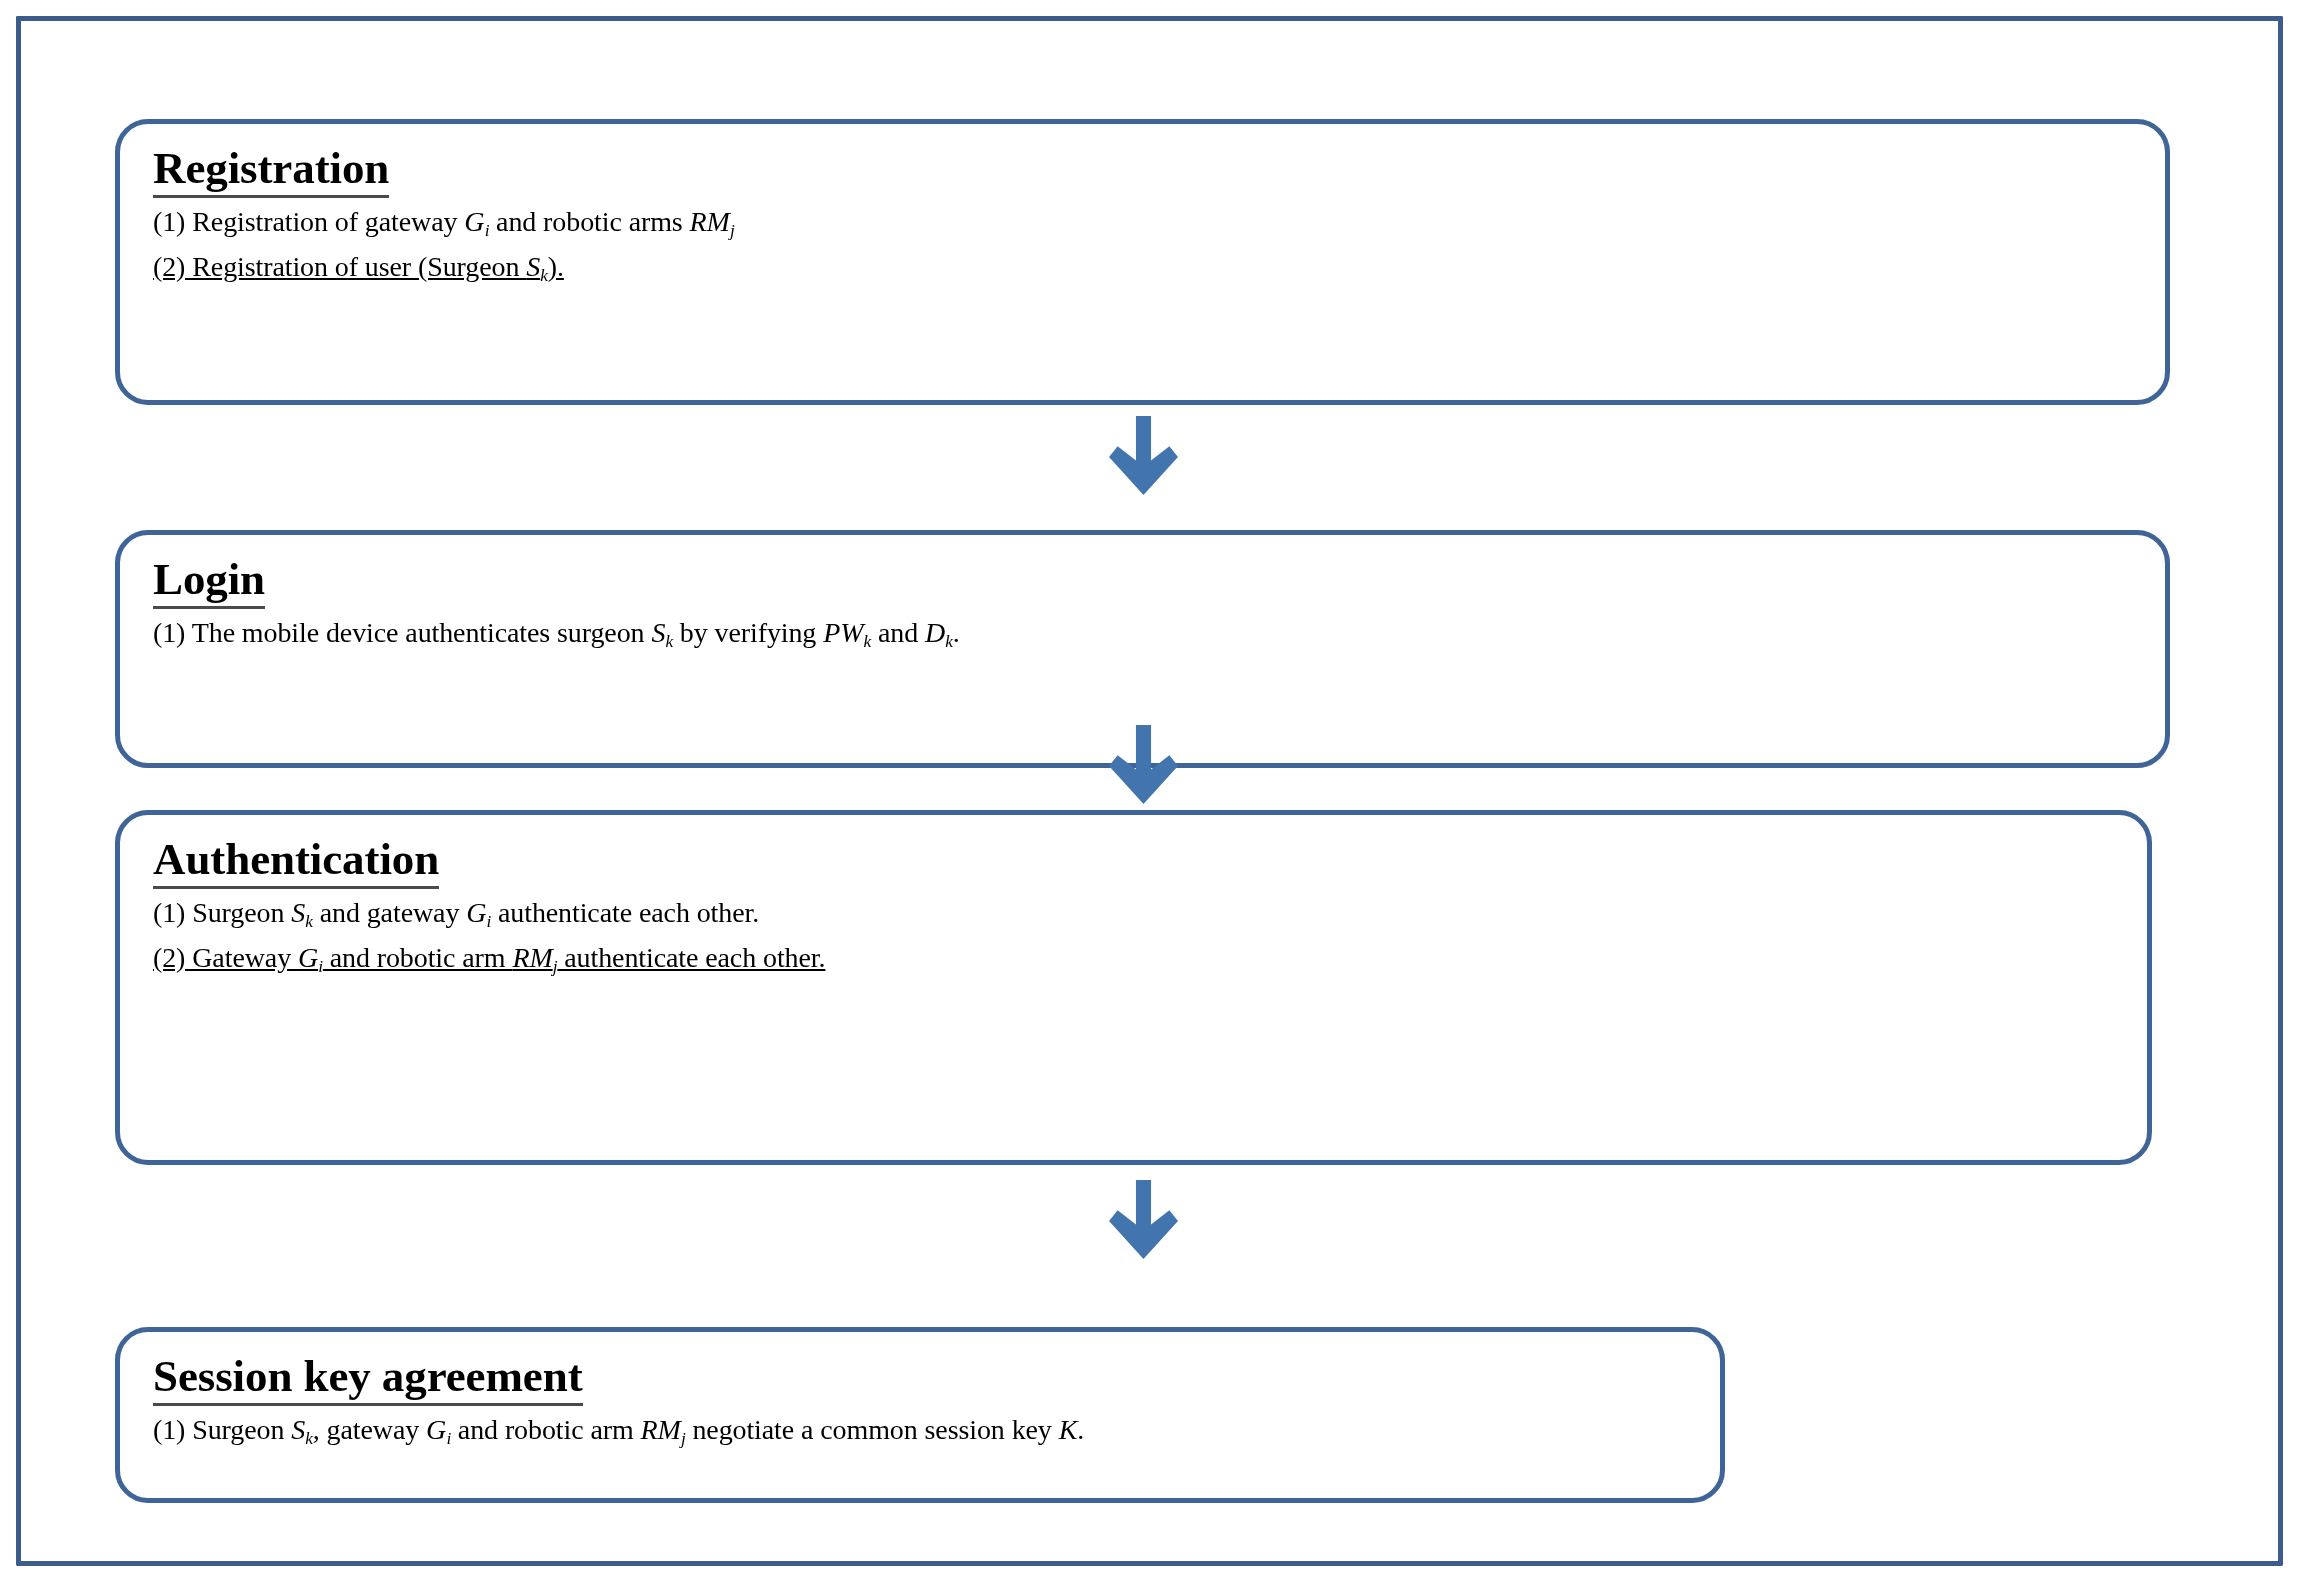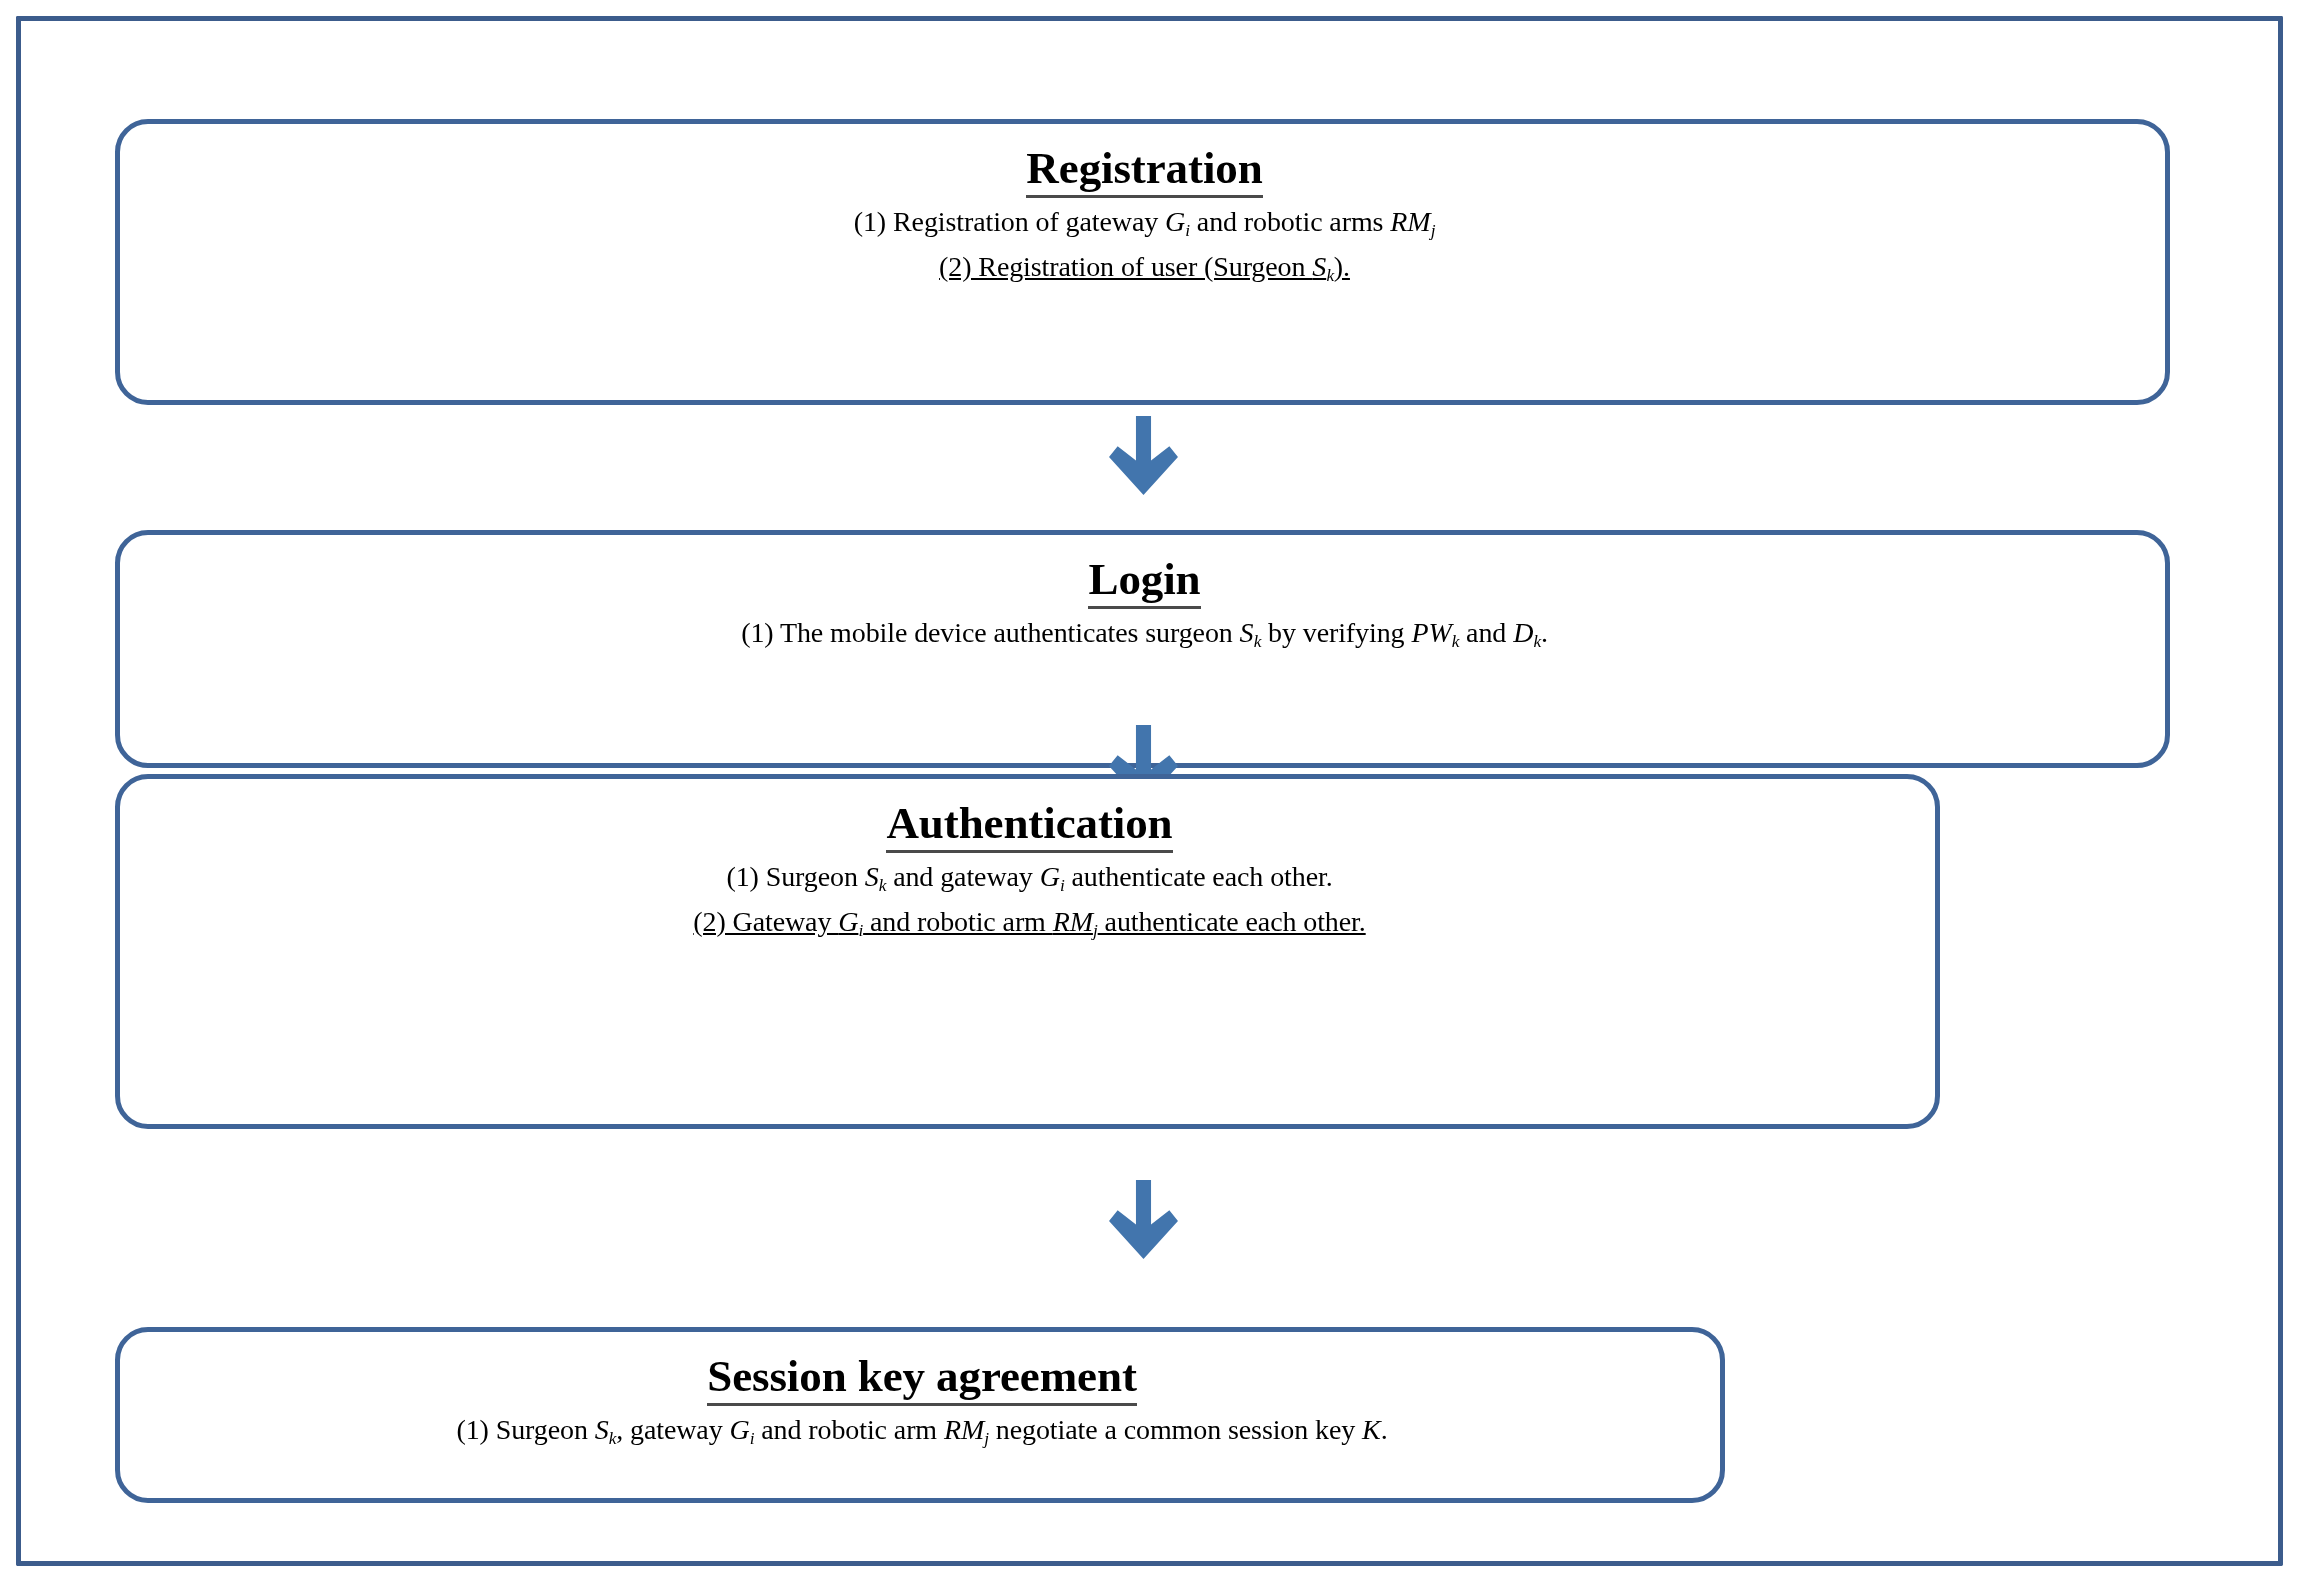--- a/index.html
+++ b/index.html
@@ -33,21 +33,20 @@
   }
 
   
   .stage-box {
     position: absolute;
     box-sizing: border-box;
     border: 5px solid #3f6498;
     border-radius: 33px;
     background: #ffffff;
     padding: 19px 29px 17.3px 33px;
-    text-align: center;
   }
 
   .stage-title {
     display: inline-block;
     font-weight: bold;
     font-size: 45px;
     line-height: 1.12;
     color: #000000;
     letter-spacing: -0.1px;
     border-bottom: 3.6px solid #4a4a4a;
@@ -74,21 +73,21 @@
     font-size: 0.62em;
     vertical-align: baseline;
     position: relative;
     top: 0.30em;
     left: 0.01em;
   }
 
   
   #box-registration { left: 115px; top: 119px;  width: 2055px; height: 286px; }
   #box-login        { left: 115px; top: 530px;  width: 2055px; height: 238px; }
-  #box-authentication { left: 115px; top: 774px; width: 1825px; height: 355px; }
+  #box-authentication { left: 115px; top: 810px; width: 2037px; height: 355px; }
   #box-session      { left: 115px; top: 1327px; width: 1610px; height: 176px; }
 
   
   .flow-arrow {
     position: absolute;
     width: 69px;
     height: 79px;
     left: 1109px;
   }
   .flow-arrow svg { display: block; width: 100%; height: 100%; }

